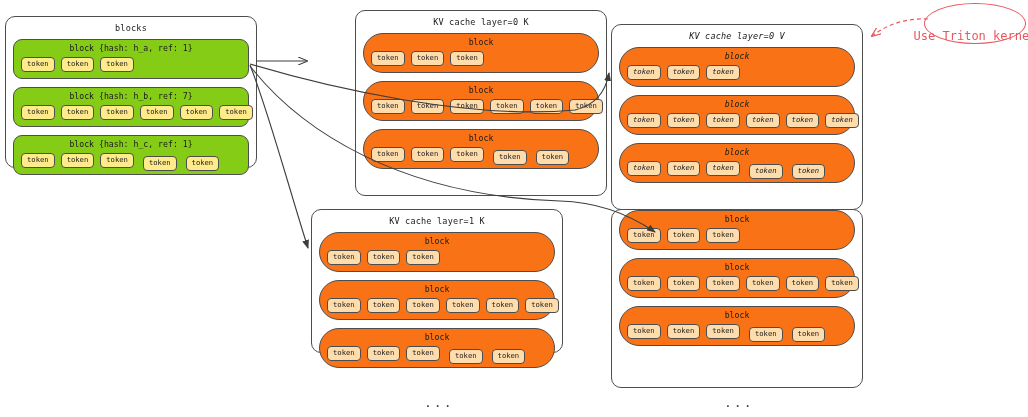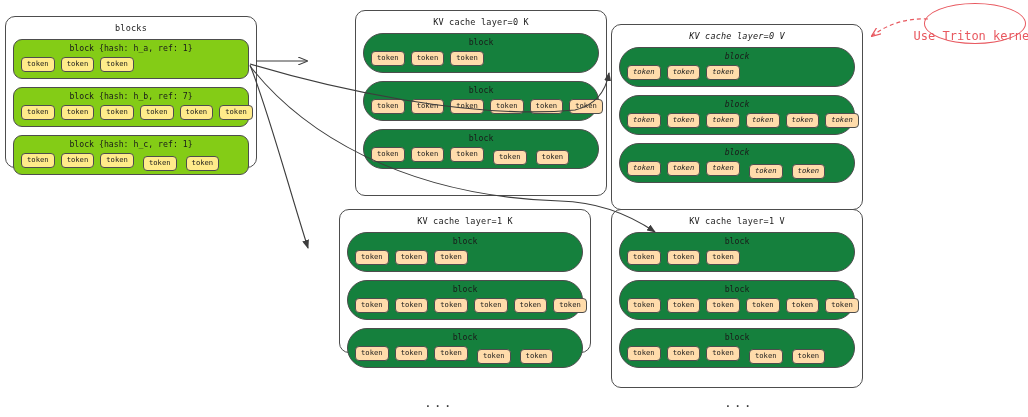--- a/index.html
+++ b/index.html
@@ -37,21 +37,21 @@
   
   .blockrow {
     box-sizing: border-box;
     border: 1.4px solid #4d4d4d;
     border-radius: 9px;
     margin: 0 7px 8px 7px;
     padding: 3px 0 5px 0;
     position: relative;
   }
   .blockrow.purple { background: #84cc16; }
-  .blockrow.green  { background: #15803d; border-radius: 20px; }
+  .blockrow.green  { background: #f97316; border-radius: 20px; }
 
   .blockrow-title {
     text-align: center;
     font-size: 8.2px;
     color: #1a1a1a;
     line-height: 11px;
     margin-bottom: 3px;
     white-space: nowrap;
   }
 
@@ -212,21 +212,21 @@
           <div class="token peach">token</div>
           <div class="token peach">token</div>
           <div class="token peach">token</div>
           <div class="token peach shift">token</div>
           <div class="token peach shift">token</div>
         </div>
       </div>
     </div>
 </div>
 
-<div class="panel" style="left:311px; top:209px; width:252px; height:144px;margin-left:28px;">
+<div class="panel" style="left:311px; top:209px; width:252px; height:144px;">
   <div class="panel-title">KV cache layer=1 K</div>
   <div>
       <div class="blockrow green">
         <div class="blockrow-title">block</div>
         <div class="tokens">
           <div class="token peach">token</div>
           <div class="token peach">token</div>
           <div class="token peach">token</div>
         </div>
       </div>
@@ -248,21 +248,20 @@
           <div class="token peach">token</div>
           <div class="token peach">token</div>
           <div class="token peach shift">token</div>
           <div class="token peach shift">token</div>
         </div>
       </div>
     </div>
 </div>
 
 <div class="panel" style="left:611px; top:209px; width:252px; height:179px;">
-  <div class="panel-title">KV cache layer=1 V</div>
   <div>
       <div class="blockrow green">
         <div class="blockrow-title">block</div>
         <div class="tokens">
           <div class="token peach">token</div>
           <div class="token peach">token</div>
           <div class="token peach">token</div>
         </div>
       </div>
       <div class="blockrow green">

